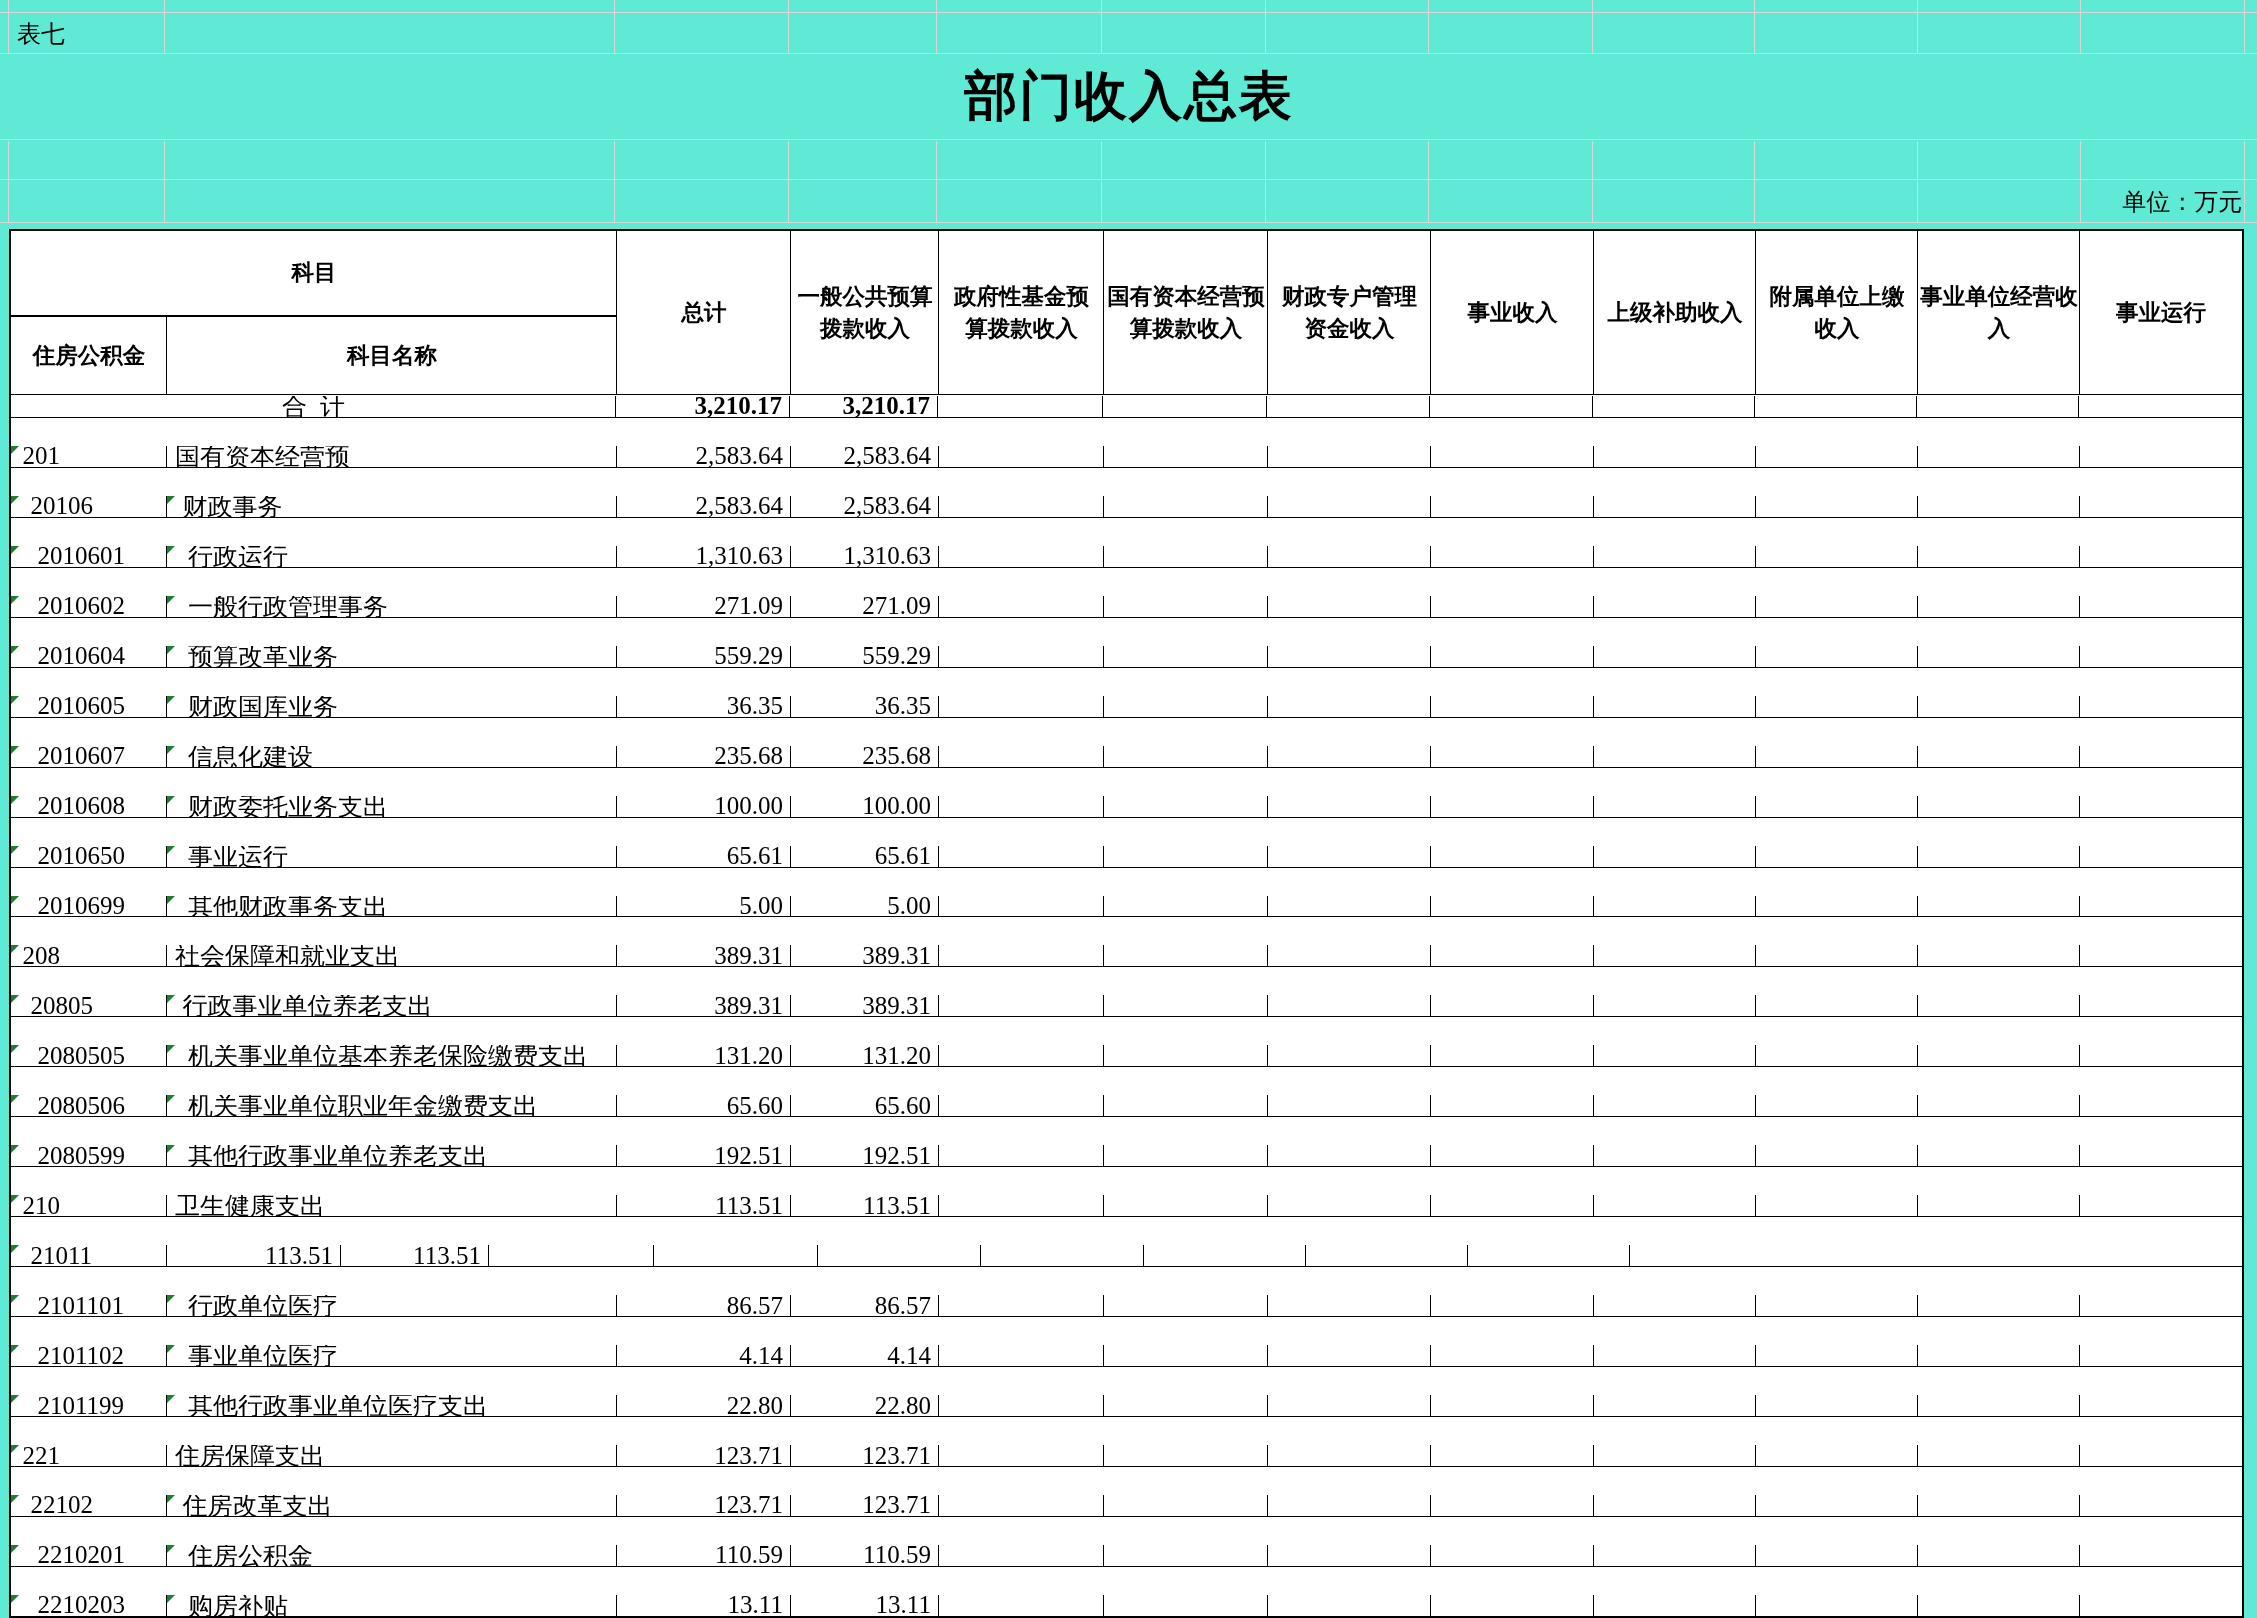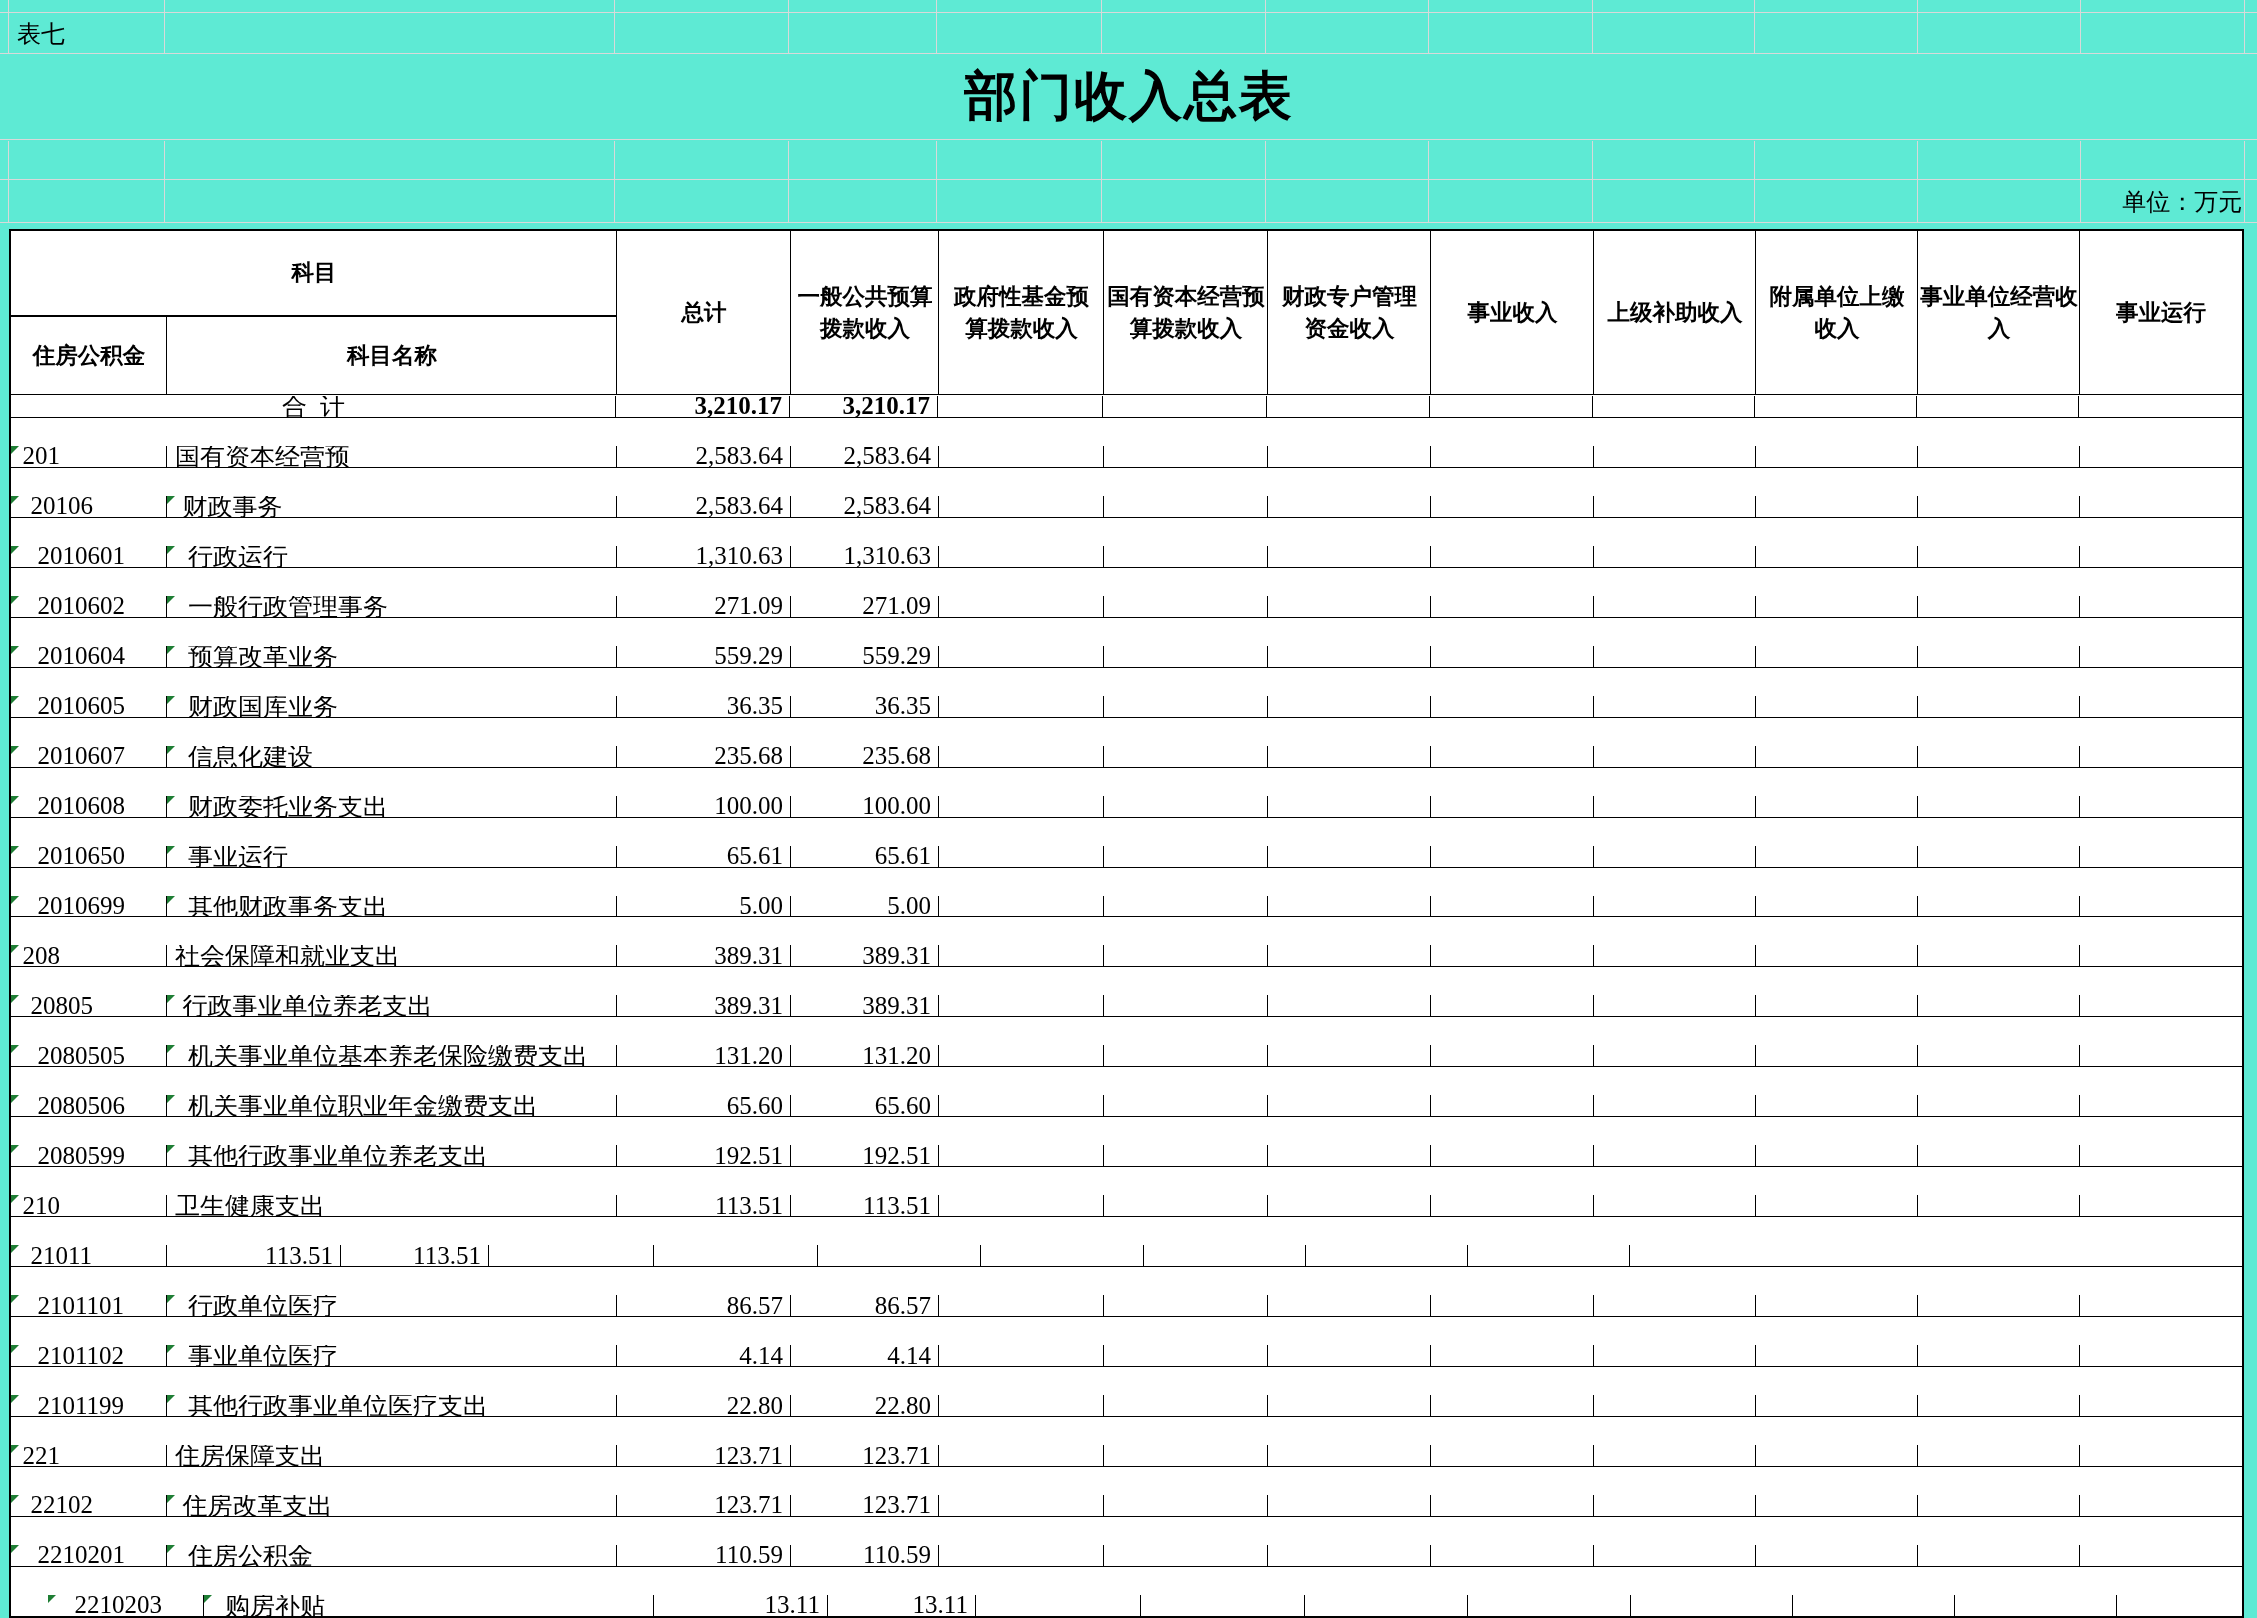--- a/index.html
+++ b/index.html
@@ -56,21 +56,21 @@
   .h-subject{grid-area:1/1/2/3;border-bottom:2.8px solid var(--bdr);}
   .h-code{grid-area:2/1/3/2;}
   .h-name{grid-area:2/2/3/3;}
   .h-col{grid-row:1/3;}
   .h-col.last{border-right:none;}
   .tbody{
     position:absolute;left:0;top:165px;right:0;bottom:0;
     display:flex;flex-direction:column;gap:28px;
   }
   .trow{flex:1 1 0;display:flex;border-bottom:1.9px solid var(--bdr);box-sizing:border-box;min-height:0;}
-  .trow:last-child{border-bottom:none;margin-left:37px;}
+  .trow:last-child{border-bottom:none;}
   .tcell{
     position:relative;flex:0 0 auto;display:flex;align-items:center;
     border-right:1.9px solid var(--bdr);box-sizing:border-box;
     font-size:25px;overflow:hidden;white-space:nowrap;
   }
   .trow .tcell:last-child{border-right:none;}
   .label-cell{width:605px;justify-content:center;letter-spacing:13px;text-indent:13px;}
   .codecell{width:156px;}
   .namecell{width:450px;}
   .wtotal{width:174px;}

